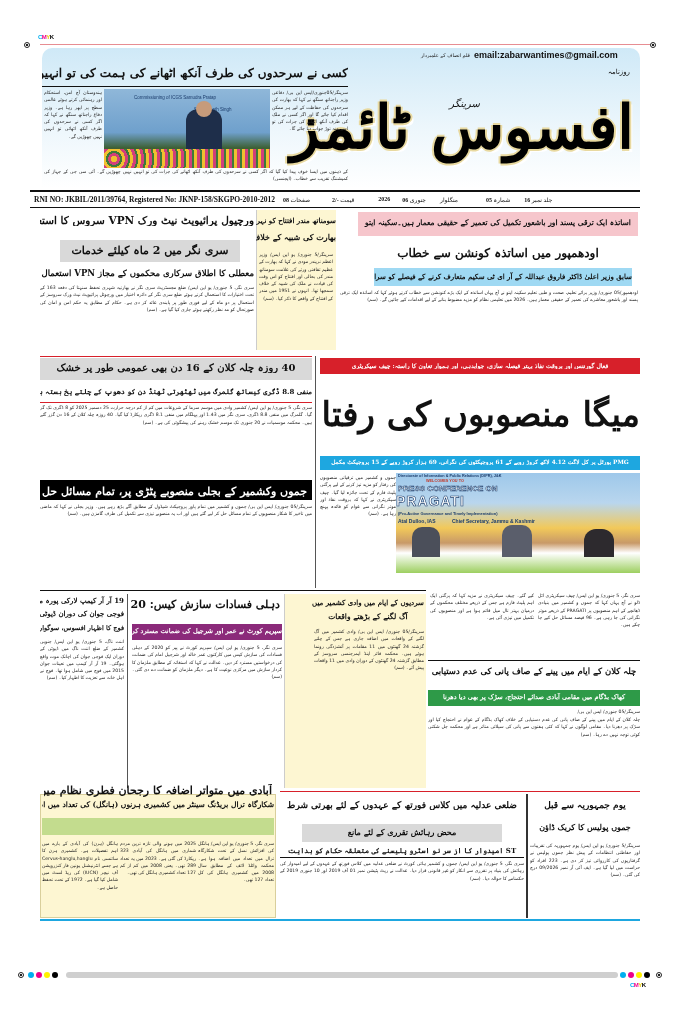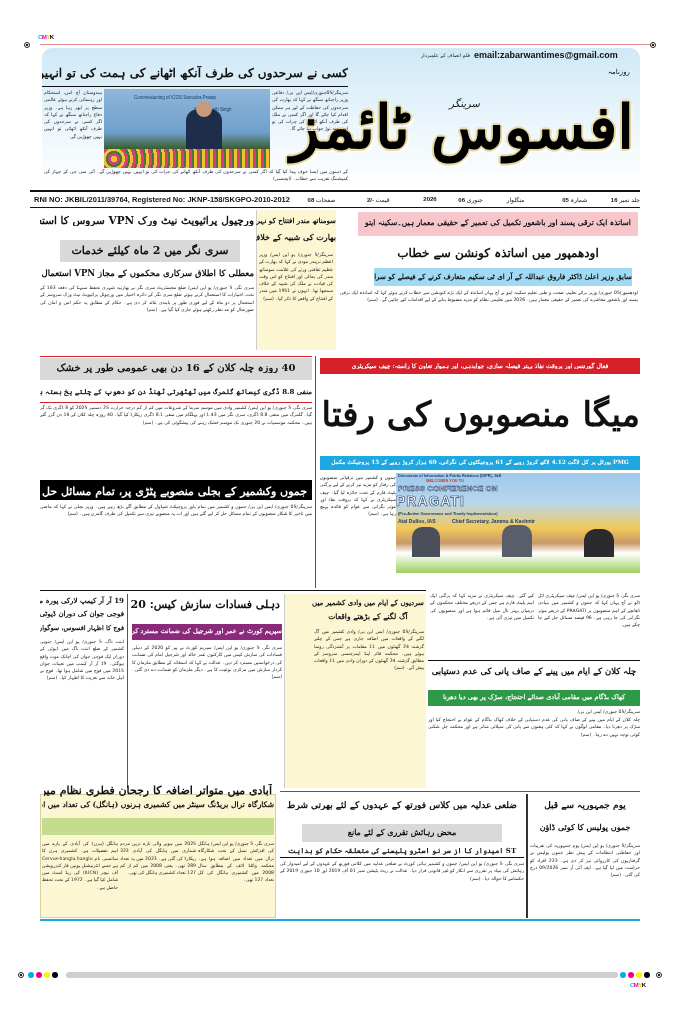--- a/index.html
+++ b/index.html
@@ -40,21 +40,21 @@
   <div style="position:absolute;left:30px;top:6px;font-size:4.5px;color:#1b3c6b;font-family:'Liberation Sans',sans-serif;white-space:nowrap;">Commissioning of ICGS Samudra Pratap</div>
   <div style="position:absolute;left:90px;top:18px;font-size:4.5px;color:#1b3c6b;font-family:'Liberation Sans',sans-serif;white-space:nowrap;">Shri Rajnath Singh</div>
   <div style="position:absolute;left:82px;top:20px;width:36px;height:44px;border-radius:12px 12px 0 0;background:#1e2e4a;"></div>
   <div style="position:absolute;left:92px;top:12px;width:16px;height:16px;border-radius:50%;background:#c69b7b;"></div>
   <div style="position:absolute;left:0;top:60px;width:166px;height:19px;background:repeating-radial-gradient(circle at 10px 10px,#f0c030 0 3px,#d23f7a 3px 6px,#3d7a3a 6px 8px);"></div>
 </div>
 <div class="abs body-text" style="left:272px;top:89px;width:76px;height:80px;">سرینگر/05جنوری/ایس این بی/ دفاعی وزیر راجناتھ سنگھ نے کہا کہ بھارت کی سرحدوں کی حفاظت کے لیے ہر ممکن اقدام کیا جائے گا اور اگر کسی نے ملک کی طرف آنکھ اٹھانے کی جرات کی تو اسے منہ توڑ جواب دیا جائے گا۔</div>
 <div class="abs body-text" style="left:44px;top:168px;width:304px;height:16px;">کے ذہنوں میں ایسا خوف پیدا کیا گیا کہ اگر کسی نے سرحدوں کی طرف آنکھ اٹھانے کی جرات کی تو انہیں نہیں چھوڑیں گے۔ آئی سی جی کے جہاز کی کمیشننگ تقریب سے خطاب۔ (ایجنسی)</div>
 
 <div class="abs rule" style="left:30px;top:190px;width:610px;height:2px;"></div>
-<div class="abs" style="left:30px;top:192px;width:610px;height:14px;display:flex;align-items:center;font-family:Liberation Sans, sans-serif;font-size:7.5px;font-weight:bold;color:#111;justify-content:space-between;">
+<div class="abs" style="left:30px;top:192px;width:610px;height:14px;display:flex;align-items:center;font-family:Liberation Serif, serif;font-size:7.5px;font-weight:bold;color:#111;">
   <span style="margin-left:4px;">RNI NO: JKBIL/2011/39764, Registered No: JKNP-158/SKGPO-2010-2012</span>
   <span style="margin-left:8px;font-size:6px;"><span>08</span> <span style="font-weight:normal;">صفحات</span></span>
   <span style="margin-left:22px;font-size:6px;"><span>2/-</span> <span style="font-weight:normal;">قیمت</span></span>
   <span style="margin-left:24px;font-size:6px;">2026</span>
   <span style="margin-left:12px;font-size:6px;"><span>06</span> <span style="font-weight:normal;">جنوری</span></span>
   <span style="margin-left:14px;font-size:6px;font-weight:normal;">منگلوار</span>
   <span style="margin-left:28px;font-size:6px;"><span>05</span> <span style="font-weight:normal;">شمارہ</span></span>
   <span style="margin-left:14px;font-size:6px;"><span>16</span> <span style="font-weight:normal;">جلد نمبر</span></span>
 </div>
 <div class="abs rule" style="left:30px;top:207px;width:610px;height:1px;"></div>
@@ -149,21 +149,21 @@
 
 <div class="abs hl" style="left:280px;top:800px;width:244px;font-size:9px;font-weight:bold;">ضلعی عدلیہ میں کلاس فورتھ کے عہدوں کے لئے بھرتی شرط</div>
 <div class="abs" style="left:302px;top:824px;width:200px;height:18px;background:#d9d9d9;"></div>
 <div class="abs hl" style="left:302px;top:827px;width:200px;font-size:8px;font-weight:bold;">محض رہائش تقرری کے لئے مانع</div>
 <div class="abs hl" style="left:280px;top:846px;width:244px;font-size:7px;font-weight:bold;">ST امیدوار کا از سر نو اسٹرو پلیسنے کی متعلقہ حکام کو ہدایت</div>
 <div class="abs rule" style="left:280px;top:857px;width:244px;height:1px;"></div>
 <div class="abs body-text" style="left:280px;top:860px;width:244px;height:58px;">سری نگر، 5 جنوری/ یو این ایس/ جموں و کشمیر ہائی کورٹ نے ضلعی عدلیہ میں کلاس فورتھ کے عہدوں کے لیے امیدوار کی رہائش کی بنیاد پر تقرری سے انکار کو غیر قانونی قرار دیا۔ عدالت نے ریٹ پٹیشن نمبر 01 آف 2019 اور 10 جنوری 2019 کے حکمنامے کا حوالہ دیا۔ (سم)</div>
 <div class="abs" style="left:526px;top:794px;width:2px;height:124px;background:#333;"></div>
 
 <div class="abs hl" style="left:530px;top:800px;width:110px;font-size:9px;font-weight:bold;">یوم جمہوریہ سے قبل</div>
-<div class="abs hl" style="left:530px;top:822px;width:110px;font-size:8px;font-weight:bold;">جموں پولیس کا کوئی ڈاؤن</div>
+<div class="abs hl" style="left:530px;top:822px;width:110px;font-size:8px;font-weight:bold;">جموں پولیس کا کریک ڈاؤن</div>
 <div class="abs body-text" style="left:530px;top:842px;width:110px;height:76px;">سرینگر/5 جنوری/ یو این ایس/ یوم جمہوریہ کی تقریبات اور حفاظتی انتظامات کے پیش نظر جموں پولیس نے گرفتاریوں کی کارروائی تیز کر دی ہے۔ 223 افراد کو حراست میں لیا گیا ہے۔ ایف آئی آر نمبر 09/2026 درج کی گئی۔ (سم)</div>
 
 <div class="abs" style="left:40px;top:919px;width:600px;height:2px;background:#1ea7e0;"></div>
 
 <div class="abs reg-mark" style="left:18px;top:972px;"></div>
 <div class="abs reg-mark" style="left:656px;top:972px;"></div>
 <div class="abs" style="left:28px;top:972px;display:flex;gap:2px;">
   <span style="width:6px;height:6px;border-radius:50%;background:#00aeef;display:inline-block;"></span>
   <span style="width:6px;height:6px;border-radius:50%;background:#ec008c;display:inline-block;"></span>
   <span style="width:6px;height:6px;border-radius:50%;background:#fff200;display:inline-block;"></span>

